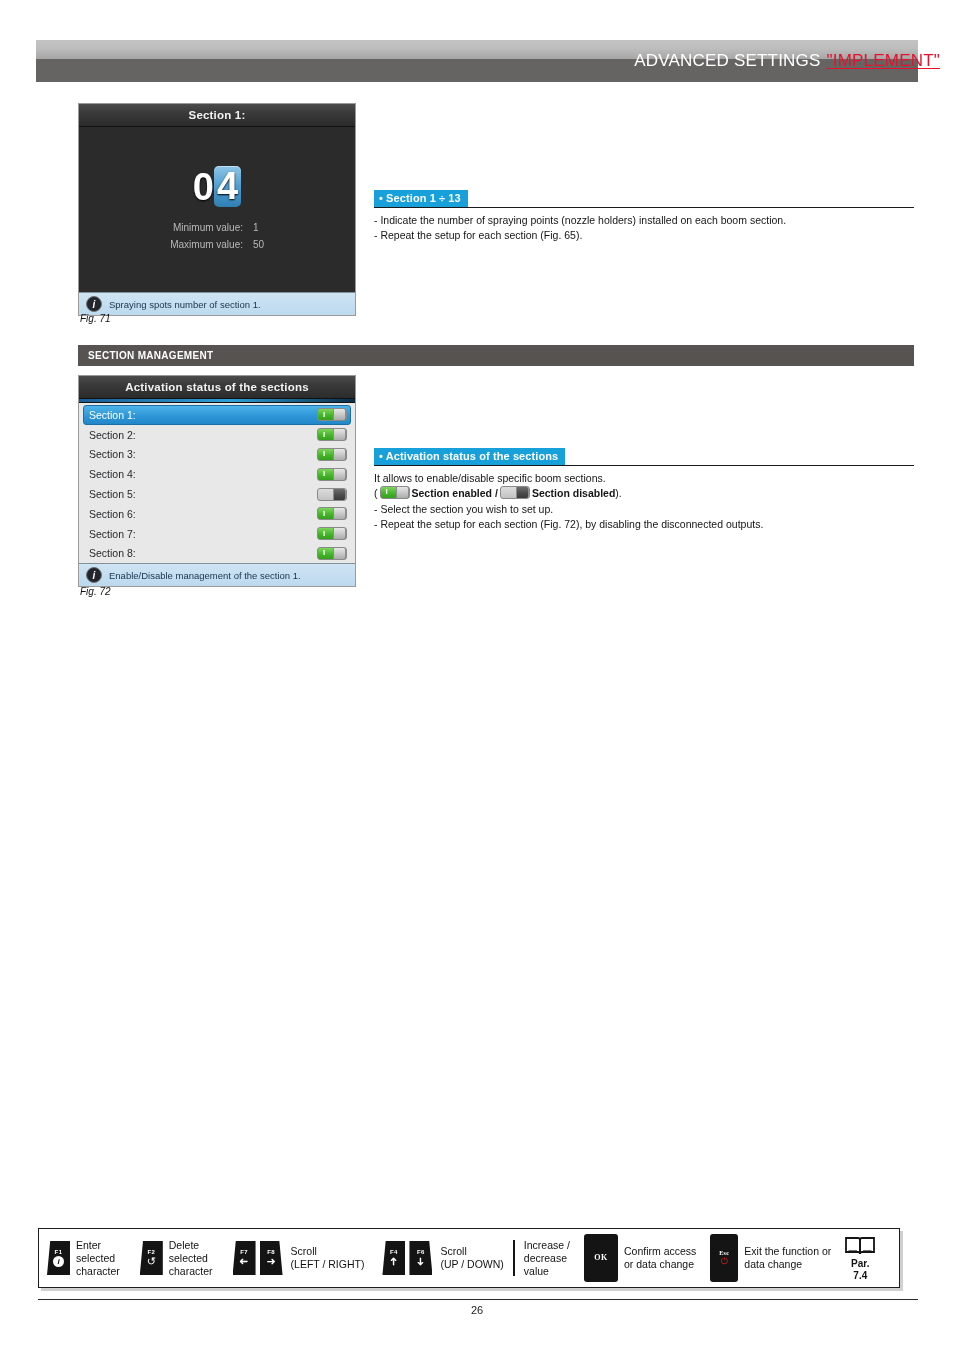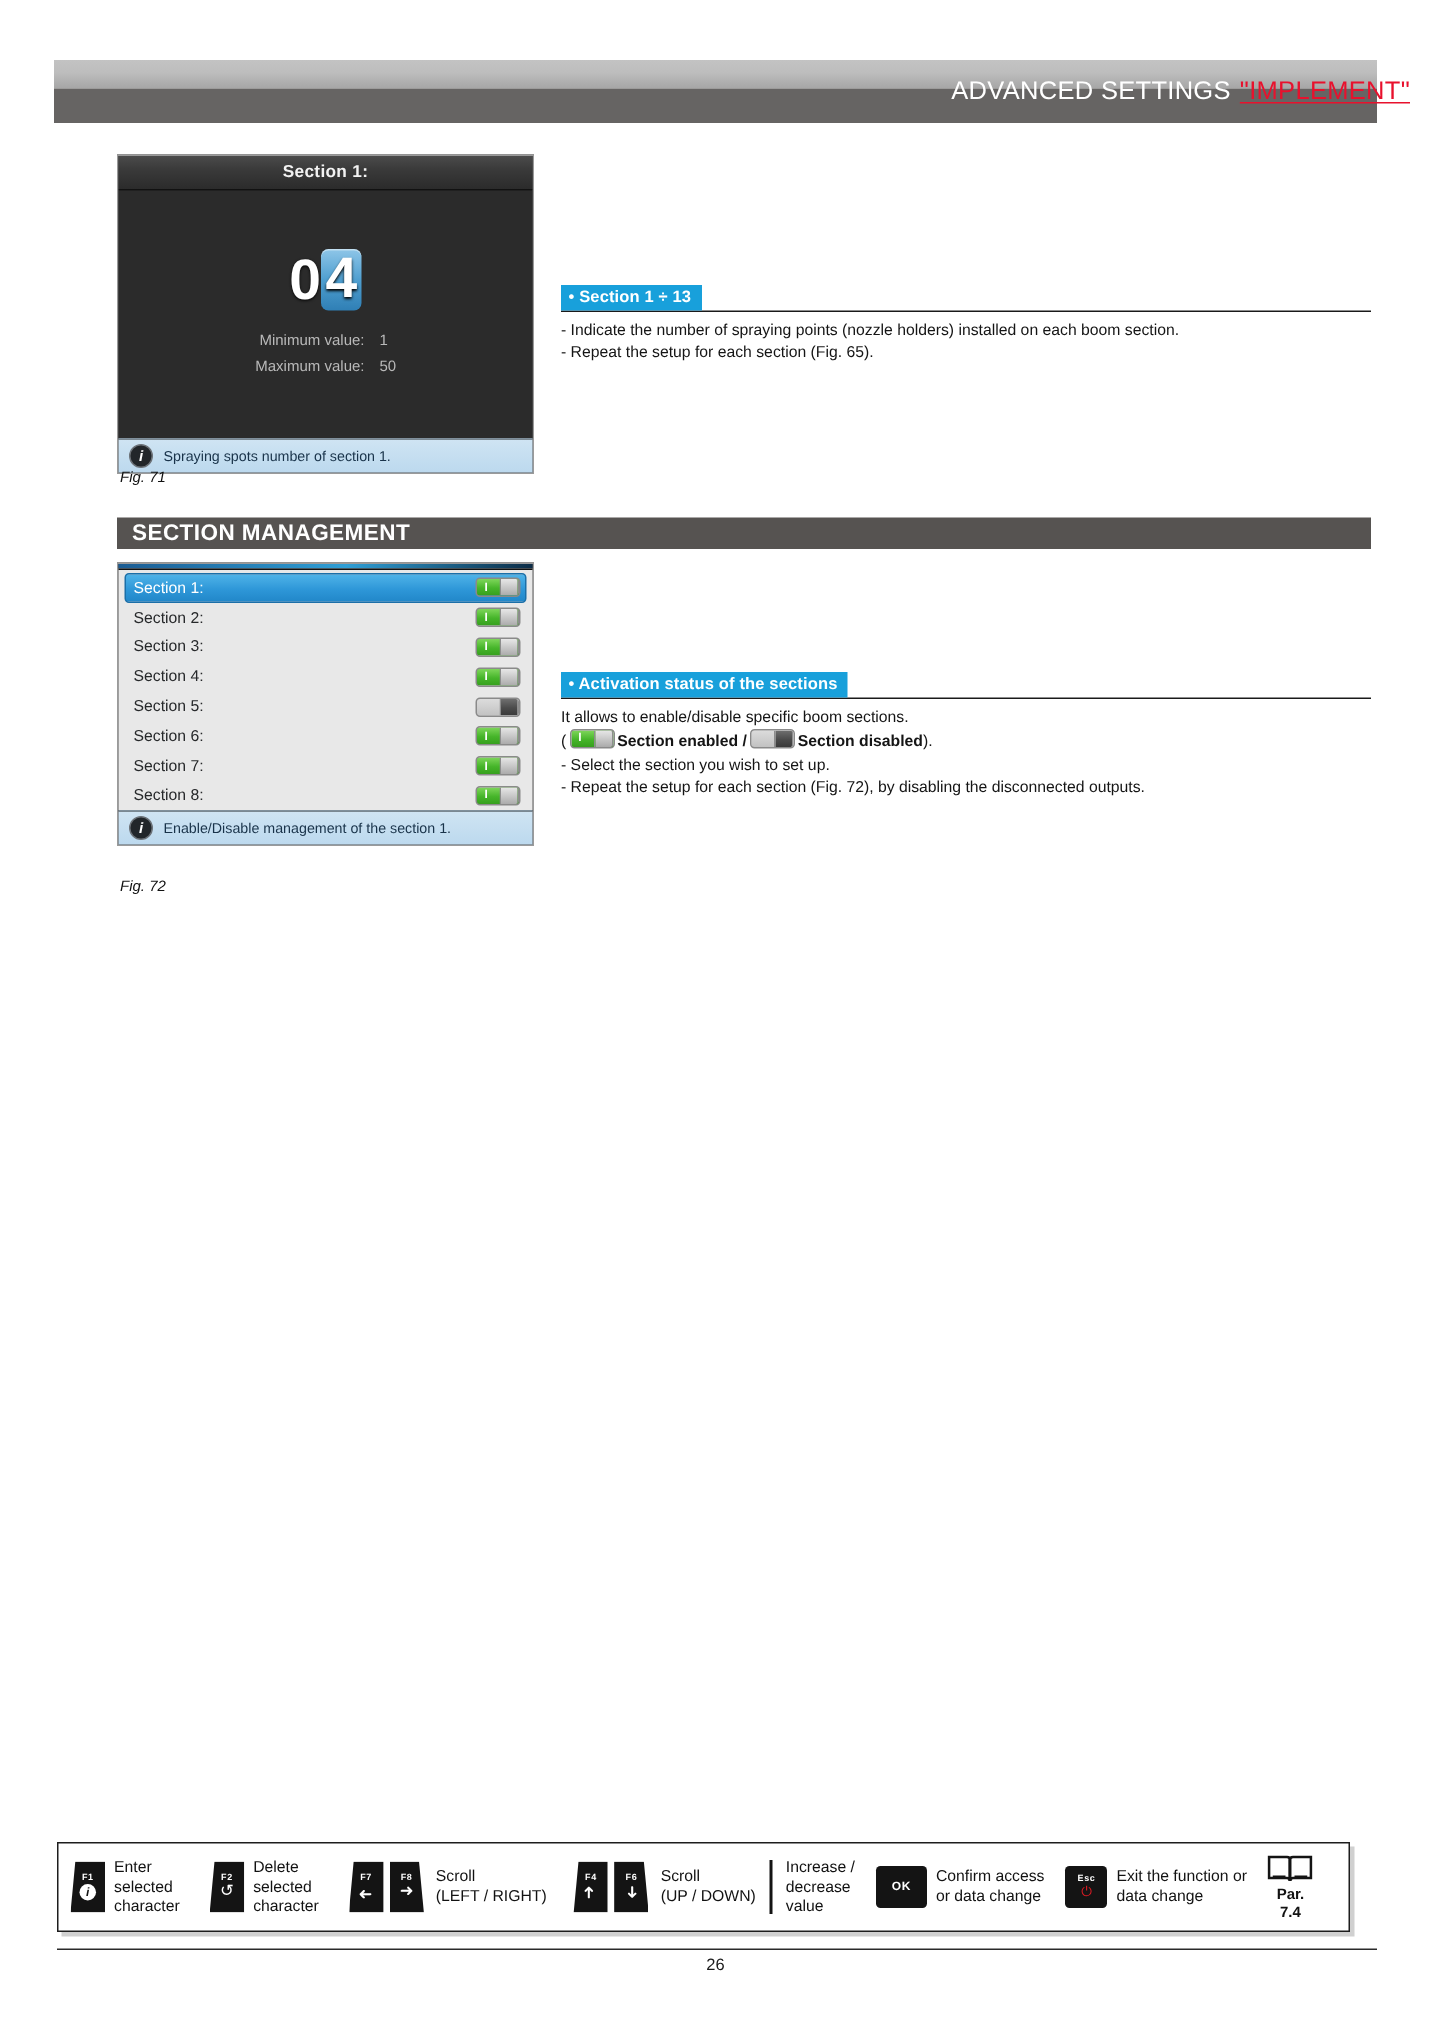--- a/index.html
+++ b/index.html
@@ -81,21 +81,21 @@
   .tgl.off .mark{right:3.5px;color:#e4e4e4;
     width:7px;height:7px;border:1.4px solid #e4e4e4;border-radius:50%;
     box-sizing:border-box;top:50%;}
 
   .fig-cap{position:absolute;font-size:10px;font-style:italic;color:#111;}
 
   
   .section-band{position:absolute;left:78px;width:836px;height:21px;
     background:#565351;display:flex;align-items:center;padding-left:10px;
     box-sizing:border-box;
-    font-size:15px;font-weight:bold;color:#ffffff;letter-spacing:.3px;}
+    font-size:10px;font-weight:bold;color:#ffffff;letter-spacing:.3px;}
 
   
   .txtblock{position:absolute;width:540px;}
   .tb-head{display:inline-block;background:#18a0db;color:#ffffff;
     font-size:11px;font-weight:bold;padding:2px 7px 3px 5px;letter-spacing:.1px;text-align:right;}
   .tb-rule{border-bottom:1px solid #1a1a1a;margin-top:0;height:0;width:100%;}
   .tb-body{font-size:10.5px;color:#151515;line-height:14.5px;padding-top:5px;}
   .tb-body b{font-weight:bold;}
   .inline-tgl{display:inline-block;vertical-align:-2px;margin:0 2px;}
 
@@ -106,21 +106,21 @@
     box-shadow:3px 3px 0 rgba(170,170,170,.55);}
   .lg-item{display:flex;align-items:center;gap:6px;flex:0 0 auto;}
   .lg-text{font-size:10.5px;color:#121212;line-height:13px;white-space:pre-line;}
   .key{background:#141414;color:#ffffff;position:relative;flex:0 0 auto;
     display:flex;flex-direction:column;align-items:center;justify-content:center;
     gap:1px;}
   .key-trap{width:23px;height:34px;
     clip-path:polygon(14% 0,100% 0,100% 100%,0 100%);}
   .key-trap-r{width:23px;height:34px;
     clip-path:polygon(0 0,86% 0,100% 100%,0 100%);}
-  .key-rect{width:34px;height:28px;border-radius:3px;}
+  .key-rect{width:34px;height:48px;border-radius:3px;font-family:Liberation Serif, serif;}
   .key-lbl{font-size:6px;font-weight:bold;letter-spacing:.4px;line-height:1;}
   .key-gly{font-size:11px;line-height:1;}
   .key-ico-circle{width:11px;height:11px;border-radius:50%;background:#ffffff;
     color:#141414;font-size:8px;font-weight:bold;font-style:italic;
     display:flex;align-items:center;justify-content:center;}
   .key-pow{color:#e01b24;font-size:9px;line-height:1;}
   .divider{width:2px;height:36px;background:#141414;margin:0 9px;flex:0 0 auto;}
   .book{display:flex;flex-direction:column;align-items:center;gap:1px;flex:0 0 auto;}
   .book-lbl{font-size:10px;font-weight:bold;color:#121212;line-height:11px;text-align:center;}
 
@@ -169,20 +169,21 @@
     <div>- Indicate the number of spraying points (nozzle holders) installed on each boom section.</div>
     <div>- Repeat the setup for each section (Fig. 65).</div>
   </div>
 </div>
 
 <div class="section-band" style="top:345px;">
   <span>SECTION MANAGEMENT</span>
 </div>
 
 <div class="fig fig2">
+  <div class="fig-title">Activation status of the sections</div>
   <div class="fig2-accent"></div>
   <div class="fig2-list" id="fig72-list">
       <div class="sect-row selected">
         <span>Section 1:</span>
         <span class="tgl on">
           <span class="mark">I</span>
           <span class="knob"></span>
         </span>
       </div>
       <div class="sect-row">

